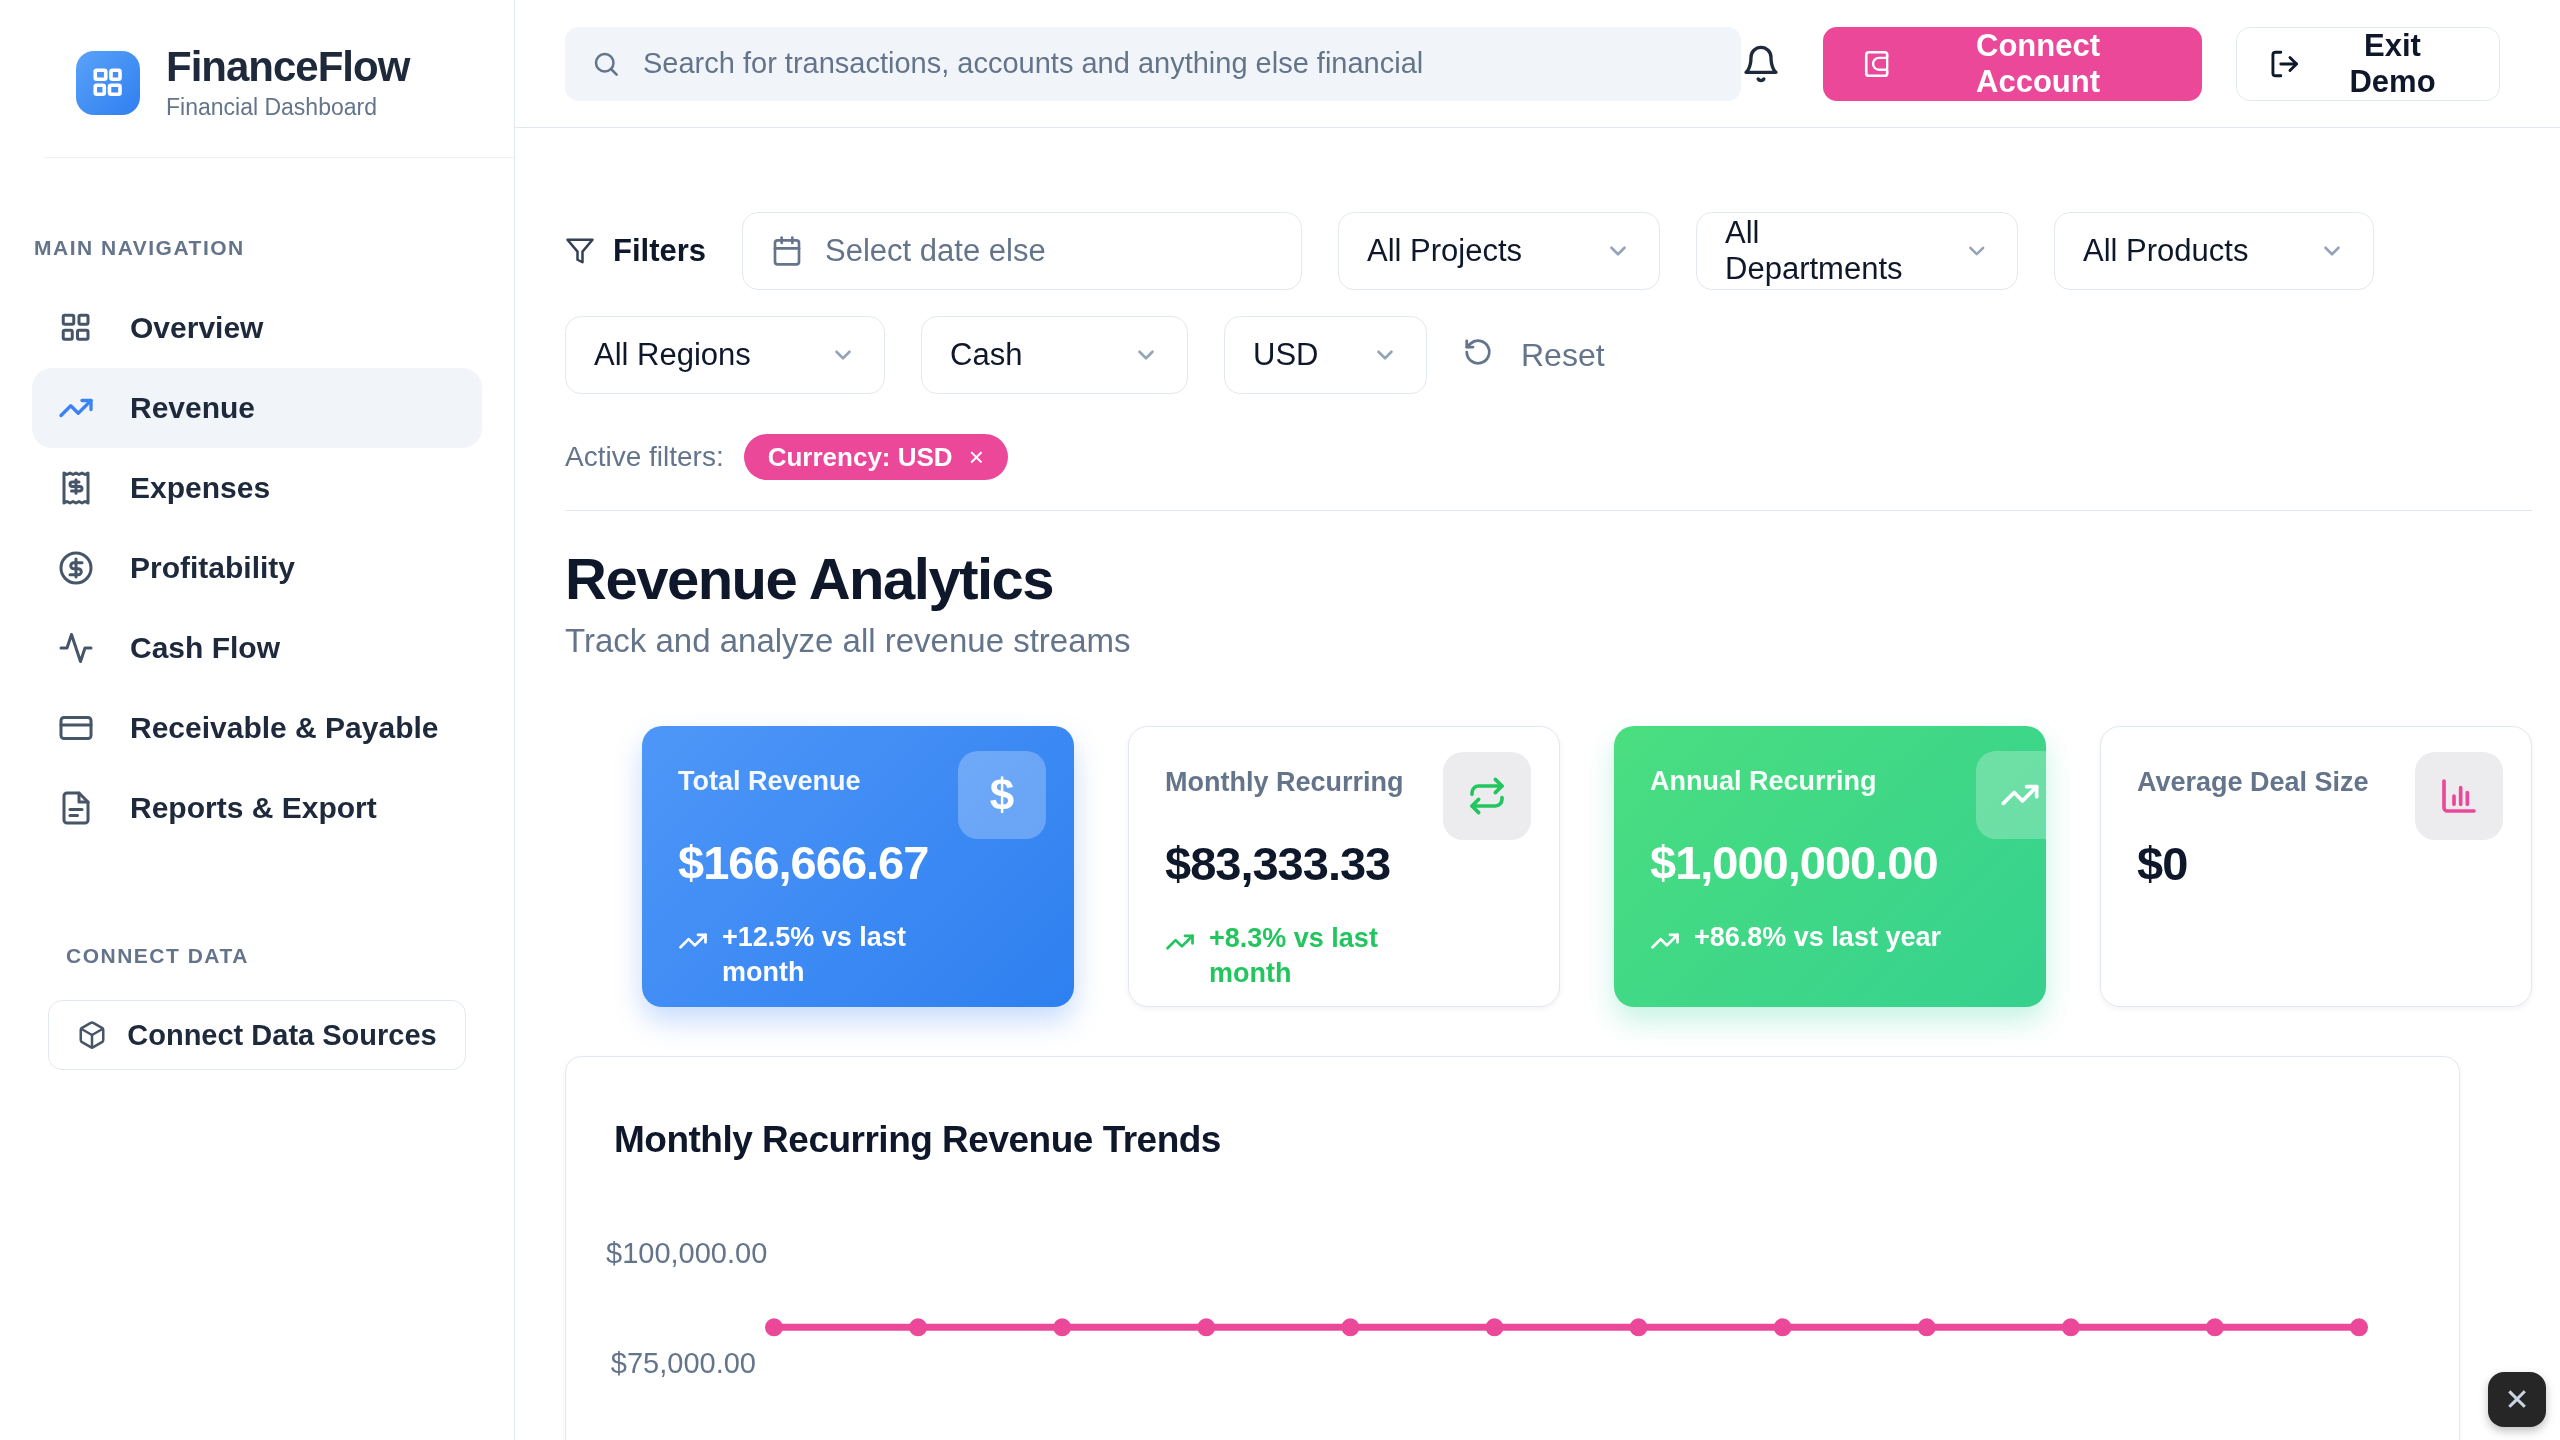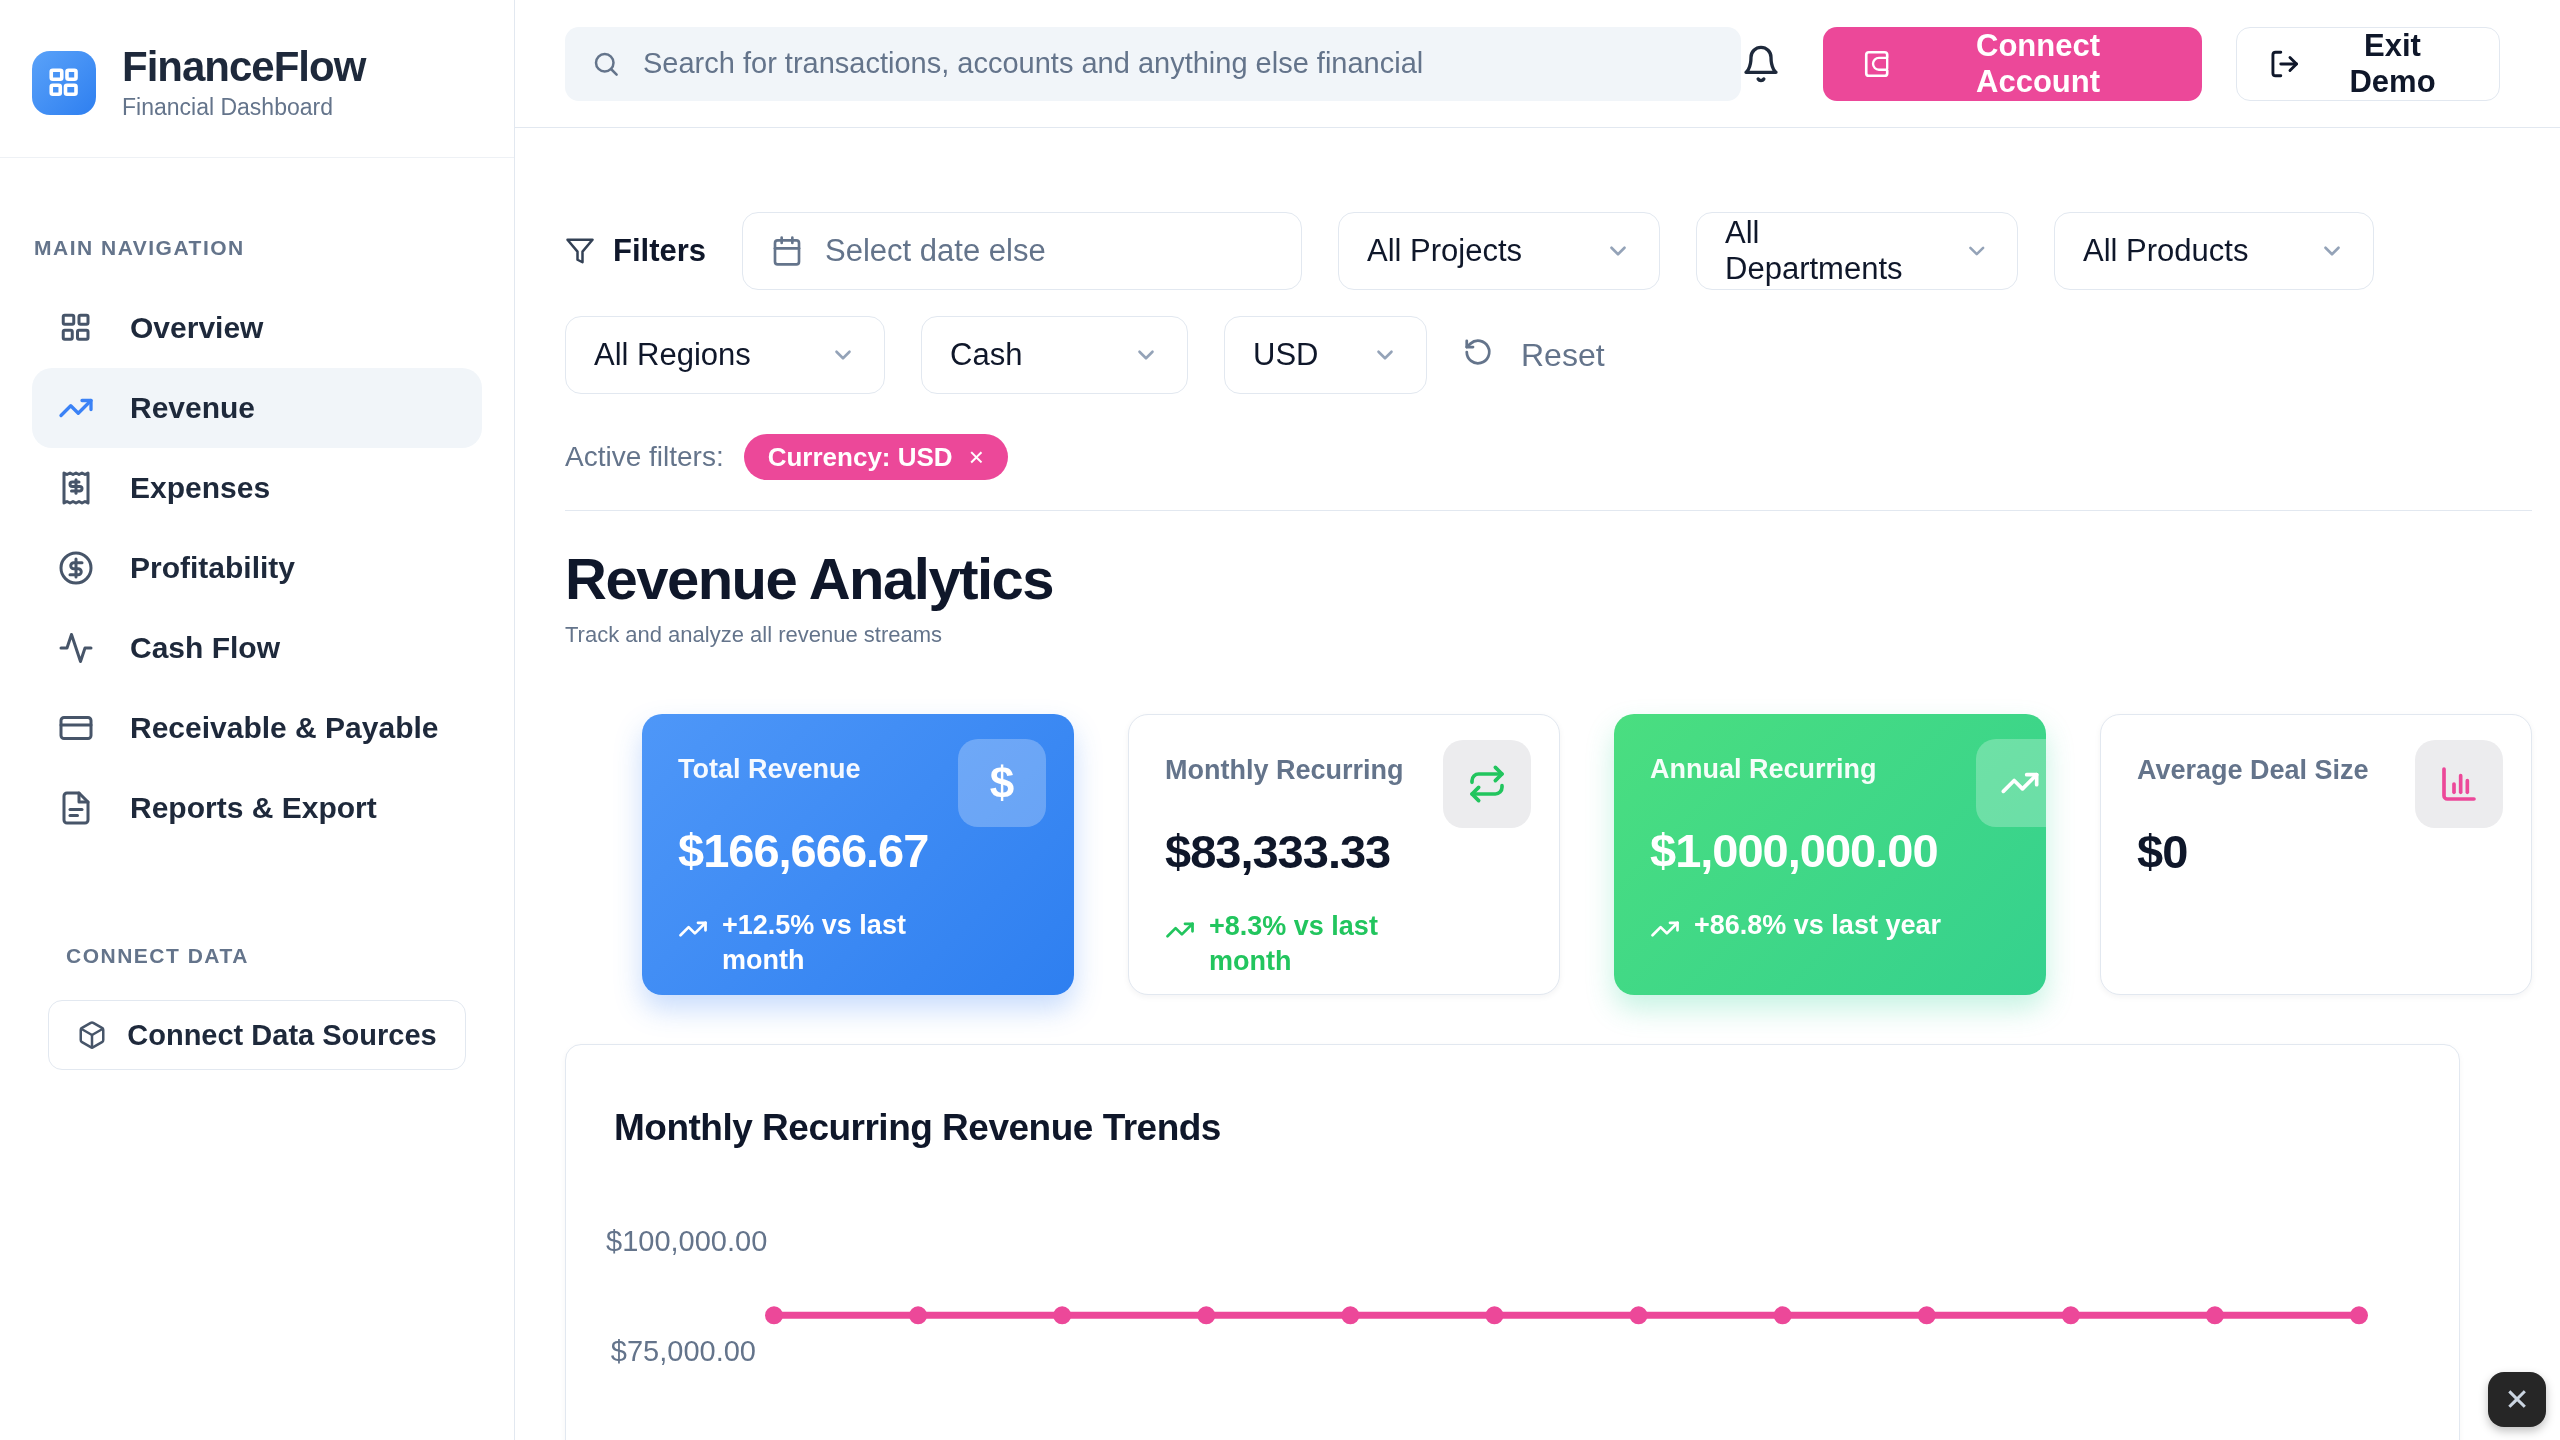--- a/index.html
+++ b/index.html
@@ -4,21 +4,21 @@
 <style>
   * { margin:0; padding:0; box-sizing:border-box; }
   html,body { width:2560px; height:1440px; overflow:hidden; background:#fff;
     font-family:"Liberation Sans","DejaVu Sans",sans-serif; color:#0f172a; }
   .page { display:flex; width:2560px; height:1440px; }
 
   
   .sidebar { width:515px; flex:0 0 515px; background:#fff; border-right:1px solid #e2e8f0;
     display:flex; flex-direction:column; }
   .brand { display:flex; align-items:center; gap:26px; padding:44px 32px 36px 32px;
-    border-bottom:1px solid #eef1f5; }
+    border-bottom:1px solid #eef1f5;margin-left:44px; }
   .brand-logo { width:64px; height:64px; border-radius:18px; flex:0 0 64px;
     background:linear-gradient(135deg,#5aa2f9 0%,#2e7ff0 100%);
     display:flex; align-items:center; justify-content:center; color:#fff; }
   .brand-text h1 { font-size:42px; font-weight:800; color:#1e293b; letter-spacing:-1px; line-height:1.1; }
   .brand-text p { font-size:23px; color:#64748b; margin-top:4px; }
   .nav-section { padding:0 32px; }
   .nav-label { font-size:21px; font-weight:700; letter-spacing:1.5px; color:#64748b;
     padding:0 34px; margin-top:78px; }
   .nav-list { margin-top:28px; display:flex; flex-direction:column; }
   .nav-item { display:flex; align-items:center; gap:36px; height:80px; padding:0 26px;
@@ -71,21 +71,21 @@
   .reset { display:flex; align-items:flex-start; gap:28px; color:#64748b; font-size:32px; cursor:pointer; }
   .reset svg { width:30px; height:30px; }
   .active-row { display:flex; align-items:center; gap:20px; margin-top:40px; }
   .active-row .alabel { font-size:28px; color:#64748b; }
   .chip { background:#ec4899; border-radius:999px; height:46px; display:flex; align-items:center;
     gap:16px; padding:0 24px; color:#fff; font-size:26px; font-weight:700; }
   .chip .x { cursor:pointer; font-size:26px; font-weight:400; line-height:1; }
   .divider { height:1px; background:#e2e8f0; margin-top:30px; }
 
   .page-title { font-size:58px; font-weight:800; color:#0f172a; letter-spacing:-1.5px; margin-top:34px; }
-  .page-sub { font-size:22px; color:#64748b; margin-top:10px; }
+  .page-sub { font-size:33px; color:#64748b; margin-top:10px; }
 
   
   .cards { display:flex; gap:54px; margin-top:66px;justify-content:flex-end; }
   .card { width:432px; height:281px; border-radius:20px; position:relative; padding:40px 36px;
     overflow:hidden; }
   .card.white { background:#fff; border:1px solid #e2e8f0; box-shadow:0 2px 6px rgba(15,23,42,.05); }
   .card.blue { background:linear-gradient(135deg,#4e97f8 0%,#2e7ff0 100%);
     box-shadow:0 14px 28px rgba(59,130,246,.28); color:#fff; }
   .card.green { background:linear-gradient(135deg,#4ade80 0%,#35d18e 100%);
     box-shadow:0 14px 28px rgba(52,211,153,.28); color:#fff; }

